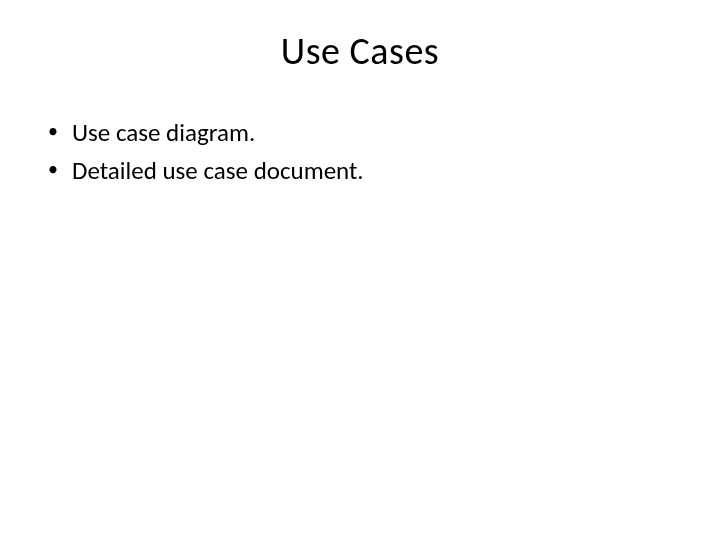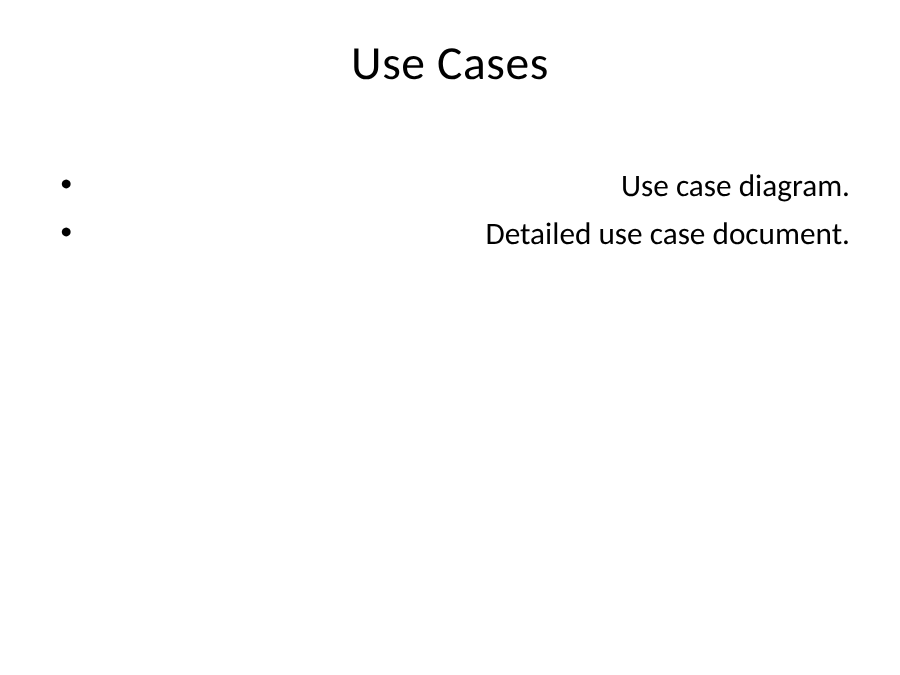--- a/index.html
+++ b/index.html
@@ -18,21 +18,21 @@
     .slide {
       width: 100%;
       height: 100%;
       padding: 20px 40px;
     }
     .title {
       font-size: 38px;
       font-weight: 400;
       text-align: center;
       margin-top: 8px;
-      margin-bottom: 58px;
+      margin-bottom: 42px;
       letter-spacing: 0.5px;
     }
     .bullets {
       list-style: none;
       padding-left: 8px;
     }
     .bullet-item {
       font-size: 25px;
       line-height: 1.35;
       margin-bottom: 4px;
@@ -41,21 +41,20 @@
     }
     .bullet-marker {
       display: inline-block;
       width: 24px;
       flex-shrink: 0;
       font-size: 20px;
       line-height: 1.5;
     }
     .bullet-text {
       flex: 1;
-      text-align: right;
     }
   </style>
 </head>
 <body>
 
 <div class="slide">
   <h1 class="title">Use Cases</h1>
   <ul class="bullets">
     <li class="bullet-item">
       <span class="bullet-marker">•</span>

